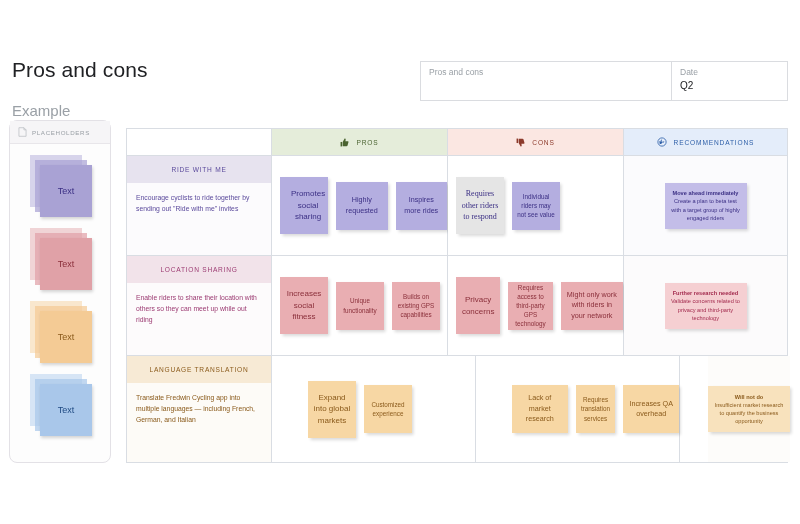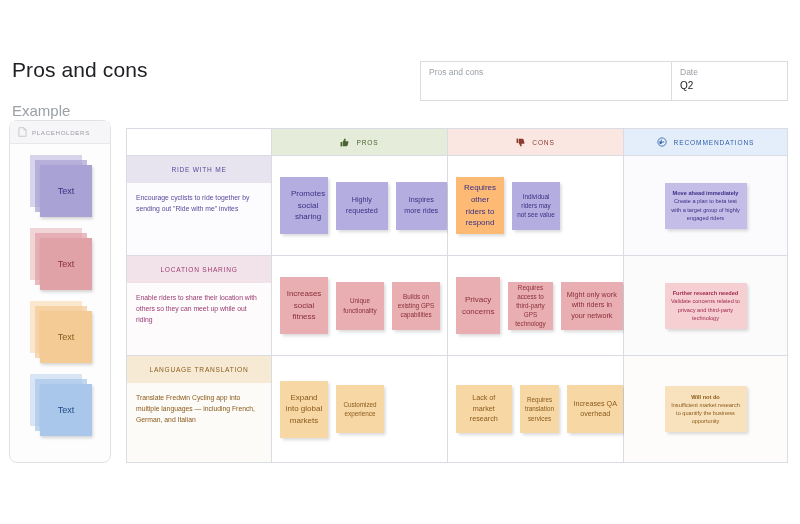--- a/index.html
+++ b/index.html
@@ -279,21 +279,21 @@
         <div class="note sm" style="background:#b4aee0;color:#3b2f84;">
             <span class="note-inner">Highly requested</span>
           </div>
         <div class="note sm" style="background:#b4aee0;color:#3b2f84;">
             <span class="note-inner">Inspires more rides</span>
           </div>
       </div>
     </div>
     <div class="col-cons">
       <div class="notes">
-        <div class="note big" style="background:#fdba74;color:#3b2f84;">
+        <div class="note big" style="background:#e5e5e5;color:#3b2f84;font-family:Liberation Serif, serif;">
             <span class="note-inner">Requires other riders to respond</span>
           </div>
         <div class="note med" style="background:#b4aee0;color:#3b2f84;">
             <span class="note-inner">Individual riders may not see value</span>
           </div>
       </div>
     </div>
     <div class="col-rec">
       <div class="notes rec-notes">
         <div class="note rec" style="background:#c3bde8;color:#3b2f84;">
@@ -344,21 +344,21 @@
         <div class="note rec" style="background:#f5cfd2;color:#a32b4e;">
           <span class="note-inner">
             <span class="rec-title">Further research needed</span>
             <span>Validate concerns related to privacy and third-party technology</span>
           </span>
         </div>
       </div>
     </div>
   </div>
 
-  <div class="grid-row body-row row-3" style="height:106px;">
+  <div class="grid-row body-row row-3" style="height:106px;gap:28px;">
     <div class="col-label">
       <div class="lbl-wrap">
         <div class="lbl-chip">LANGUAGE TRANSLATION</div>
         <div class="lbl-desc">Translate Fredwin Cycling app into multiple languages — including French, German, and Italian</div>
       </div>
     </div>
     <div class="col-pros">
       <div class="notes">
         <div class="note big" style="background:#f7d7a4;color:#8a5a1b;">
             <span class="note-inner">Expand into global markets</span>

